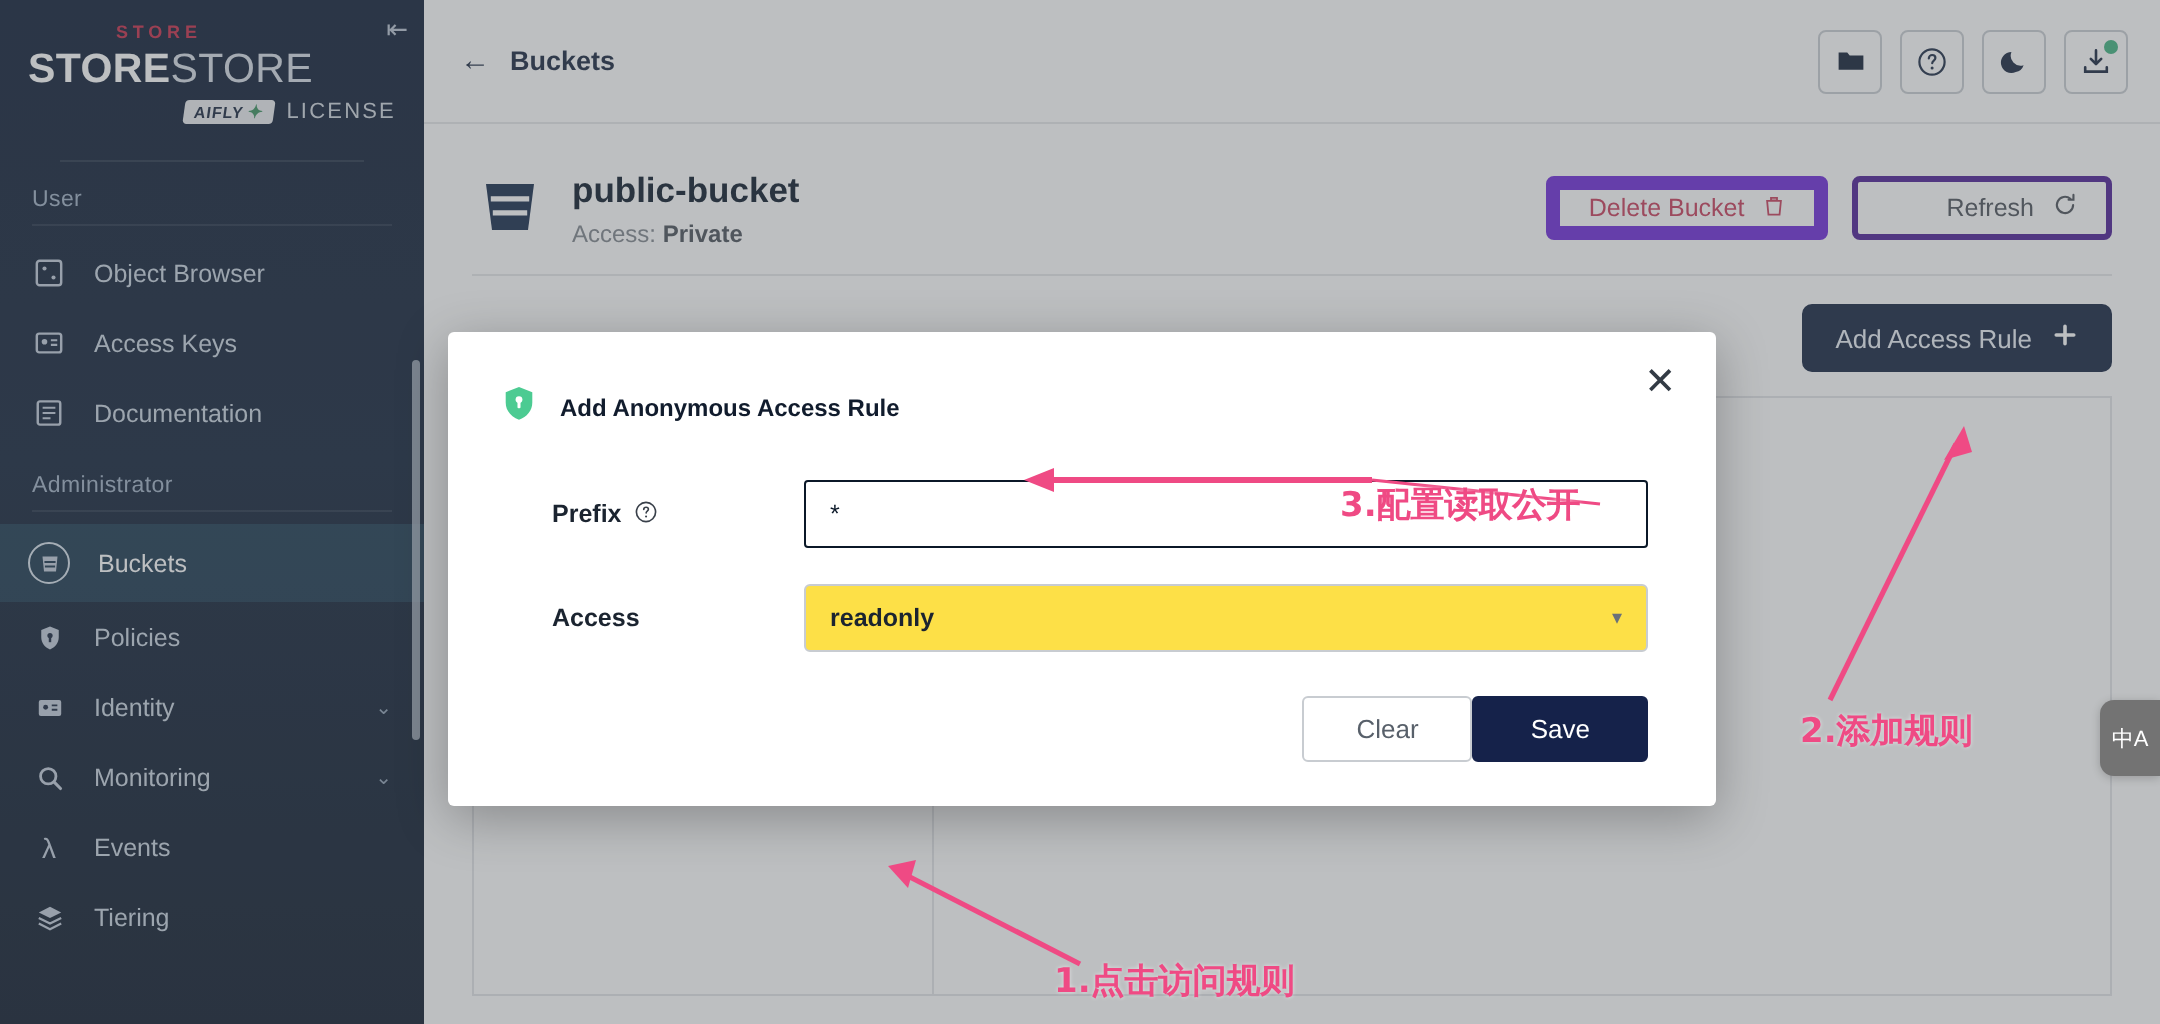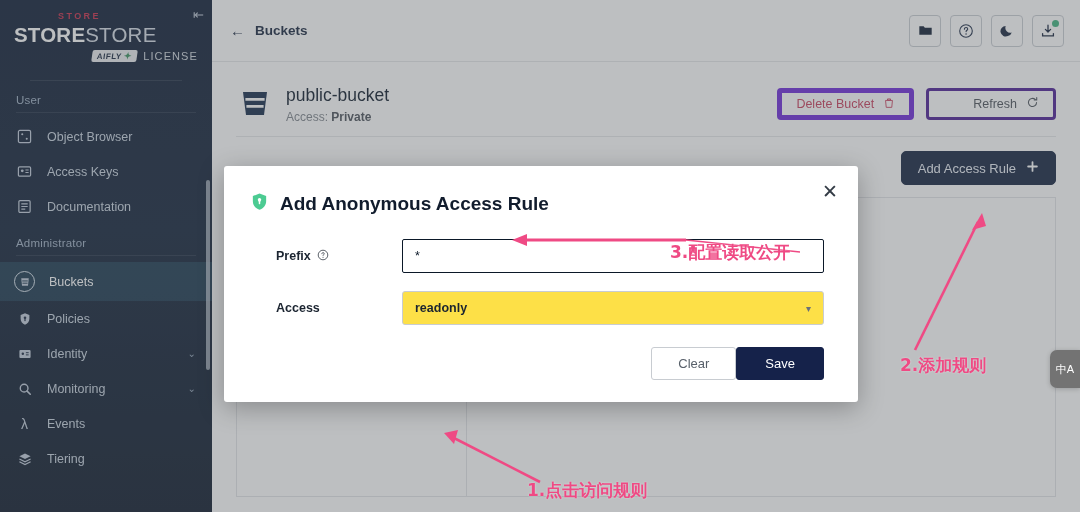--- a/index.html
+++ b/index.html
@@ -86,30 +86,30 @@
   }
   .icon-btn .badge {
     position: absolute; right: 4px; top: 4px; width: 7px; height: 7px;
     border-radius: 50%; background: #3fb27f;
   }
 
   .bucket-head {
     padding: 22px 24px 12px 26px; display: flex; align-items: flex-start;
   }
   .bucket-ico { margin-right: 14px; margin-top: 2px; }
-  .bucket-name { font-size: 17.5px; font-weight: 400; color: #0b1828; line-height: 22px; }
+  .bucket-name { font-size: 17.5px; font-weight: 700; color: #0b1828; line-height: 22px; }
   .bucket-access { font-size: 12px; color: #7f858c; margin-top: 4px; }
   .bucket-access b { color: #4a5059; font-weight: 700; }
   .head-btns { margin-left: auto; display: flex; gap: 12px; align-items: center; padding-top: 4px; }
   .btn {
     height: 32px; border-radius: 4px; font-size: 12.5px;
     display: inline-flex; align-items: center; gap: 9px; padding: 0 14px;
     cursor: pointer; background: #fff;
   }
-  .btn-danger { border: 5px solid #6d28d9; color: #c83c5a; }
+  .btn-danger { border: 7px solid #6d28d9; color: #c83c5a; }
   .btn-plain { border: 3px solid #4c1d95; color: #4b5159; padding-left: 44px; }
   .head-rule { height: 1px; background: #e6e8ea; margin: 0 24px; }
 
   .content { padding: 14px 24px 0 24px; position: relative; }
   .content-top { display: flex; justify-content: flex-end; }
   .btn-dark {
     background: #13223f; color: #e9eef5; border: 1px solid #13223f;
     height: 34px; border-radius: 5px; font-size: 13px; font-weight: 400;
     padding: 0 16px; display: inline-flex; align-items: center; gap: 10px; cursor: pointer;
   }
@@ -130,21 +130,21 @@
     position: absolute; left: 0; top: 0; width: 1080px; height: 512px;
     background: rgba(90,95,100,.40); z-index: 40;
   }
   .modal {
     position: absolute; left: 224px; top: 166px; width: 634px;
     background: #fff; border-radius: 3px; z-index: 50;
     box-shadow: 0 6px 26px rgba(0,0,0,.28);
     padding: 18px 26px 22px 26px;
   }
   .modal-head { display: flex; align-items: center; gap: 11px; padding: 8px 0 6px 0; }
-  .modal-title { font-size: 19px; font-weight: 700; color: #111c2d; }
+  .modal-title { font-size: 12px; font-weight: 700; color: #111c2d; }
   .modal-close {
     position: absolute; right: 20px; top: 16px; font-size: 19px;
     color: #333b45; cursor: pointer; line-height: 1; font-weight: 300;
   }
   .frow { display: flex; align-items: center; margin-top: 18px; }
   .flabel {
     width: 152px; font-size: 12.5px; font-weight: 700; color: #1b2430;
     display: flex; align-items: center; gap: 6px; padding-left: 26px;
   }
   .help-ico { color: #39404a; font-size: 11px; }

